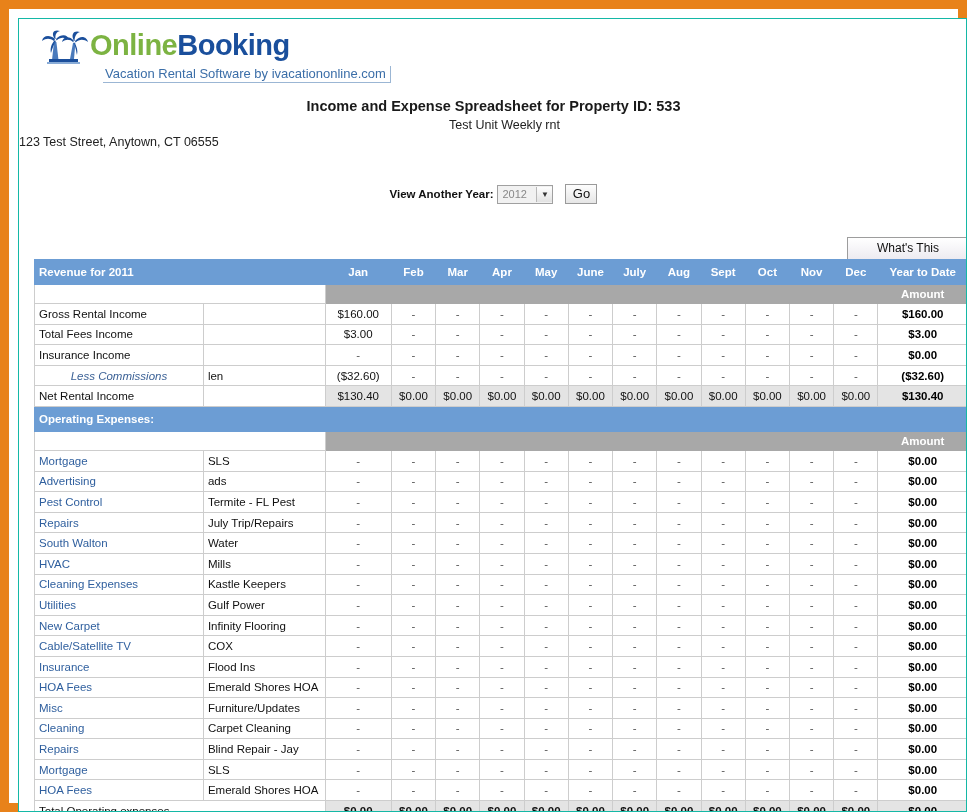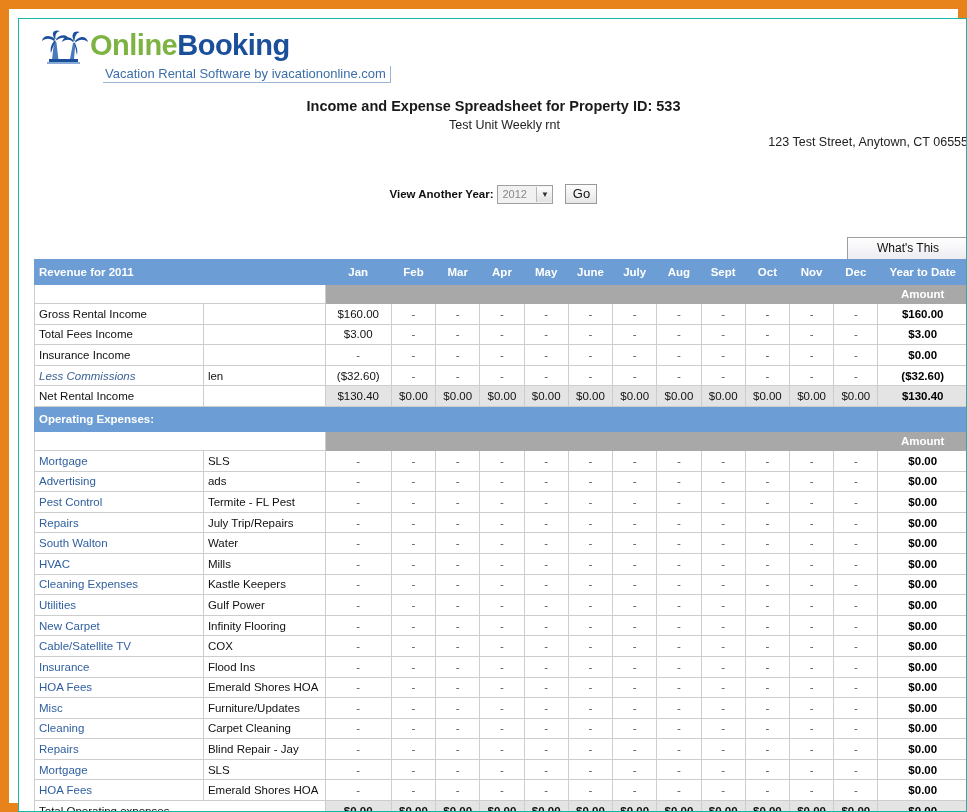--- a/index.html
+++ b/index.html
@@ -81,21 +81,21 @@
     left: 11px; top: 99px;
     width: 949px;
     text-align: center;
     font-size: 12.5px;
     color: #222;
   }
   .subtitle2 {
     position: absolute;
     left: 0; top: 116px;
     width: 949px;
-    text-align: right;
+    text-align: left;
     font-size: 12.5px;
     color: #222;
   }
 
   
   .year-row {
     position: absolute;
     left: 0; top: 165px;
     width: 949px;
     text-align: center;
@@ -224,21 +224,21 @@
     background: #ffffff;
     border-color: #cdcdcd;
     border-top-color: #6c9dd4;
   }
   tr.band-gray td.amount-h { text-align: center; }
 
   
   td.rname { text-align: left; color: #111; }
   td.rname-link { text-align: left; color: #2f5f9e; }
   td.rname-ital {
-    text-align: left;
+    text-align: center;
     font-style: italic;
     color: #3b6196;
     padding-left: 12px;
   }
   td.vend { text-align: left; color: #111; }
   td.num  { text-align: center; color: #111; }
   td.dash { text-align: center; color: #555; }
   td.ytd  { text-align: center; font-weight: bold; color: #000; }
 
   tr.total-row td { background: #e4e4e4; font-weight: bold; }

